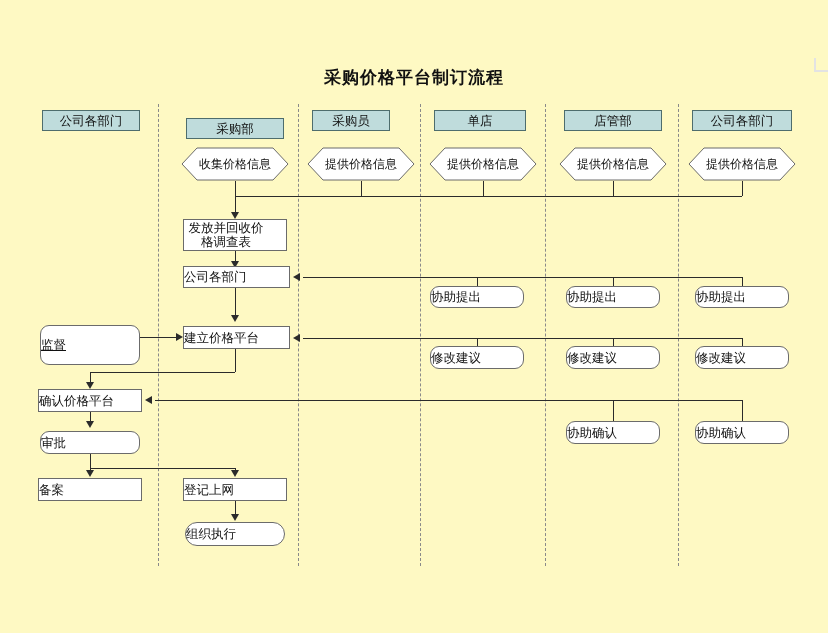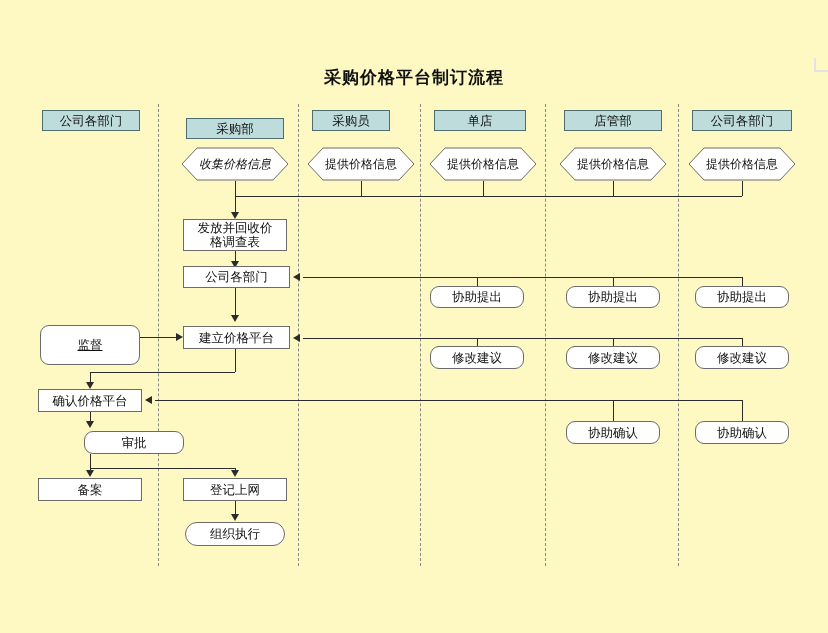--- a/index.html
+++ b/index.html
@@ -22,21 +22,21 @@
   .hdr{
     position:absolute;height:21px;line-height:21px;text-align:center;
     background:#bfdcdc;border:1px solid #4e6d6d;
     font-size:12.5px;color:#111;box-sizing:border-box;
   }
 
   
   .box{
     position:absolute;box-sizing:border-box;
     background:#ffffff;border:1px solid #6b6b6b;
-    display:flex;align-items:center;justify-content:center;
+    display:flex;align-items:center;justify-content:flex-start;
     text-align:center;font-size:12.5px;color:#111;line-height:14px;
   }
   .box.round{border-radius:9px;}
   .box.twoline{line-height:14px;}
 
   
   .hex{
     position:absolute;box-sizing:border-box;
     display:flex;align-items:center;justify-content:center;
     text-align:center;font-size:12px;color:#111;line-height:13px;
@@ -81,21 +81,21 @@
   <div class="lane-div" style="left:545px;"></div>
   <div class="lane-div" style="left:678px;"></div>
 
   <div class="hdr" style="left:42px;top:110px;width:98px;">公司各部门</div>
   <div class="hdr" style="left:186px;top:110px;width:98px;margin-top:8px;">采购部</div>
   <div class="hdr" style="left:312px;top:110px;width:78px;">采购员</div>
   <div class="hdr" style="left:434px;top:110px;width:92px;">单店</div>
   <div class="hdr" style="left:564px;top:110px;width:98px;font-family:Liberation Serif, serif;">店管部</div>
   <div class="hdr" style="left:692px;top:110px;width:100px;">公司各部门</div>
 
-  <div class="hex" style="left:181px;top:147px;width:108px;height:34px;font-style:italic;">
+  <div class="hex" style="left:181px;top:147px;width:108px;height:34px;">
     <svg width="108" height="34" viewBox="0 0 108 34">
         <polygon points="16,1 92,1 107,17 92,33 16,33 1,17" fill="#ffffff" stroke="#6b6b6b" stroke-width="1"></polygon>
       </svg>
     <span>收集价格信息</span>
   </div>
 
   <div class="hex" style="left:307px;top:147px;width:108px;height:34px;">
     <svg width="108" height="34" viewBox="0 0 108 34">
         <polygon points="16,1 92,1 107,17 92,33 16,33 1,17" fill="#ffffff" stroke="#6b6b6b" stroke-width="1"></polygon>
       </svg>
@@ -210,21 +210,21 @@
   <div class="box round" style="left:566px;top:421px;width:94px;height:23px;">
     <span>协助确认</span>
   </div>
   <div class="box round" style="left:695px;top:421px;width:94px;height:23px;">
     <span>协助确认</span>
   </div>
 
   <div class="v-line" style="left:90px;top:412px;height:12px;"></div>
   <div class="arrow-d" style="left:85.5px;top:421px;"></div>
 
-  <div class="box round" style="left:40px;top:431px;width:100px;height:23px;margin-left:44px;">
+  <div class="box round" style="left:40px;top:431px;width:100px;height:23px;">
     <span>审批</span>
   </div>
 
   <div class="v-line" style="left:90px;top:454px;height:14px;"></div>
   <div class="h-line" style="left:90px;top:468px;width:145px;"></div>
 
   <div class="v-line" style="left:90px;top:468px;height:7px;"></div>
   <div class="arrow-d" style="left:85.5px;top:470px;"></div>
 
   <div class="v-line" style="left:235px;top:468px;height:7px;"></div>

